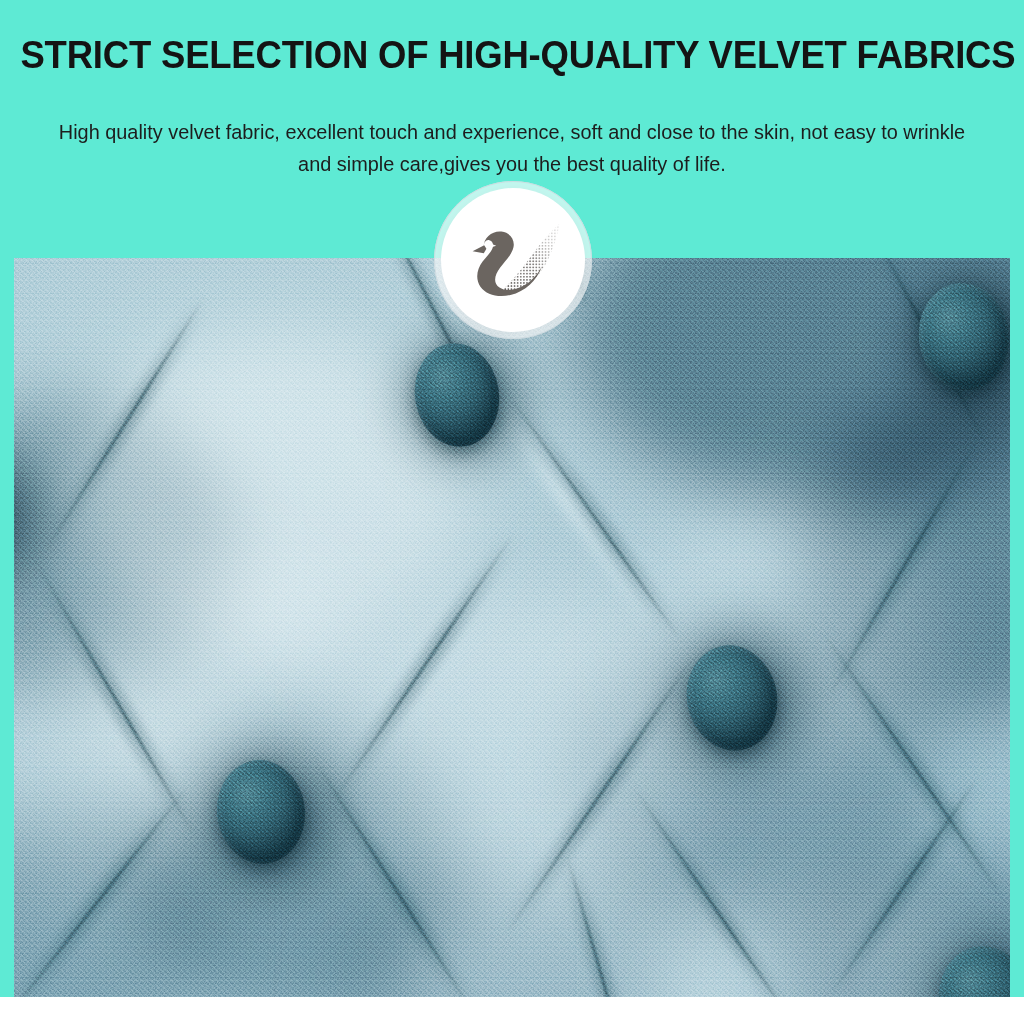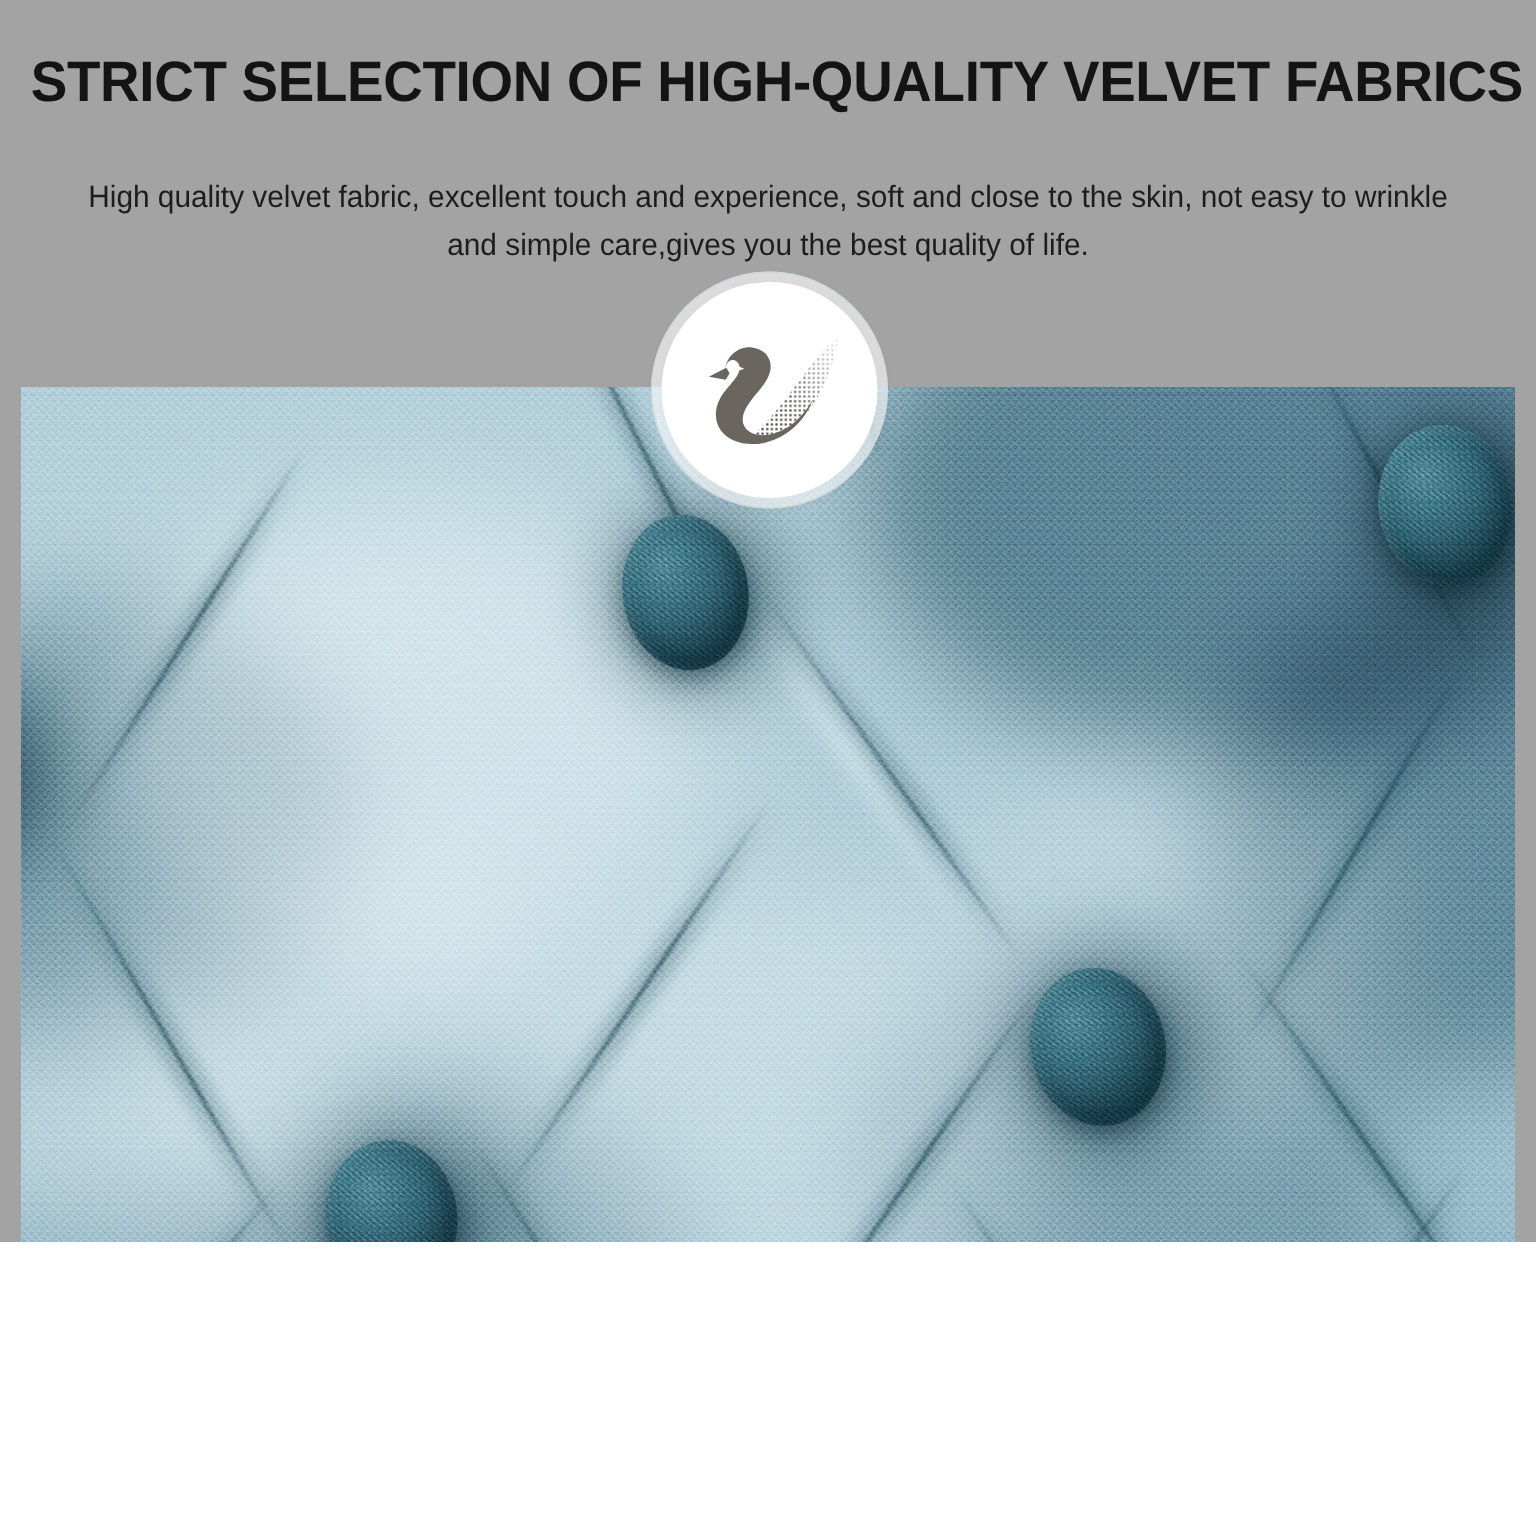--- a/index.html
+++ b/index.html
@@ -12,22 +12,22 @@
     width: 1024px;
     height: 1024px;
     overflow: hidden;
     font-family: "Liberation Sans", sans-serif;
     position: relative;
   }
 
   .page {
     position: relative;
     width: 1024px;
-    height: 828px;
-    background: #a3a3a3;
+    height: 997px;
+    background: #5eead4;
     overflow: hidden;
   }
 
   
   .header {
     position: absolute;
     left: 0;
     top: 0;
     width: 1024px;
     text-align: center;

